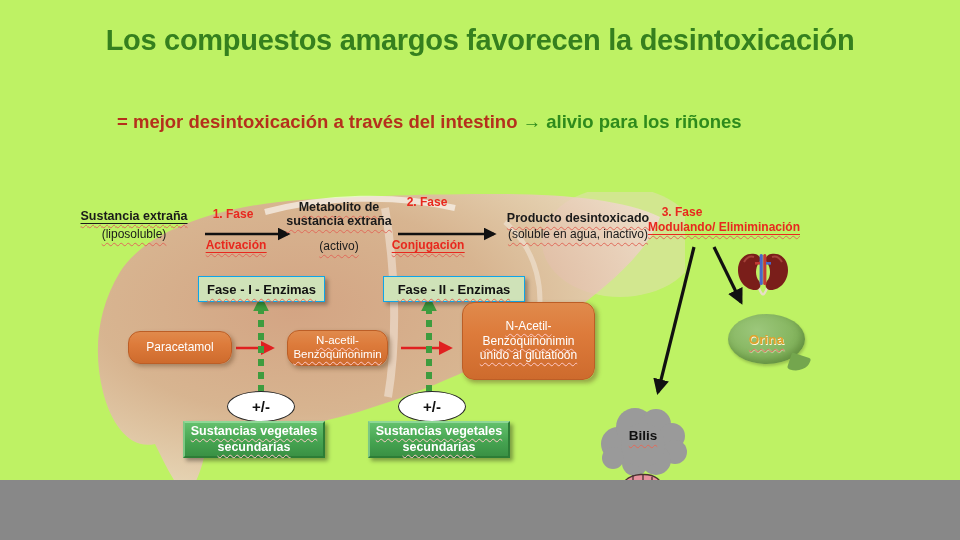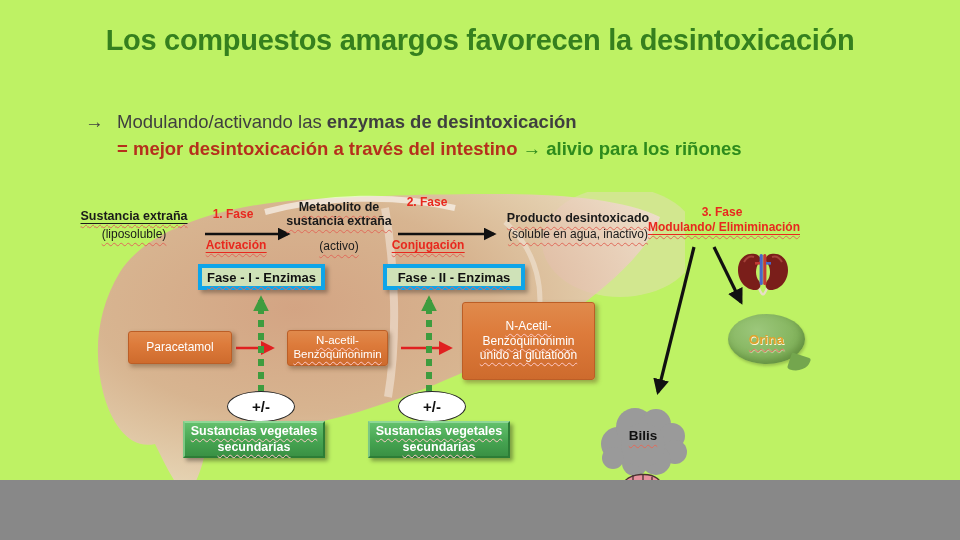--- a/index.html
+++ b/index.html
@@ -26,24 +26,24 @@
   .sq{text-decoration-line:underline;text-decoration-style:wavy;
       text-decoration-color:#E06A5A;text-decoration-thickness:1px;text-underline-offset:4px;}
   .sq-light{text-decoration-line:underline;text-decoration-style:wavy;
       text-decoration-color:#FFC9C9;text-decoration-thickness:1px;text-underline-offset:3px;}
   .u-black{border-bottom:1.8px solid #1a1a1a;}
   .u-redline{border-bottom:1.8px solid #E8281E;}
   
   .box{position:absolute;z-index:3;display:flex;align-items:center;justify-content:center;
        text-align:center;white-space:pre-line;box-sizing:border-box;}
   .box-orange{background:linear-gradient(180deg,#E08A4C 0%,#DD7B3B 40%,#CE6B2D 100%);
-       border:1px solid #BC5E26;border-radius:3px;color:#fff;font-size:11.5px;line-height:1.2;
+       border:1px solid #BC5E26;border-radius:12px;color:#fff;font-size:11.5px;line-height:1.2;
        box-shadow:2.5px 2.5px 4px rgba(90,60,30,.4);}
-  .box-fase{background:#CFE2B8;border:4px solid #0ea5e9;color:#111;font-weight:bold;
-       font-size:13px;box-shadow:2.5px 2.5px 4px rgba(0,0,0,.3);}
+  .box-fase{background:#CFE2B8;border:1px solid #0ea5e9;color:#111;font-weight:bold;
+       font-size:13px;box-shadow:2.5px 2.5px 4px rgba(0,0,0,.3);margin-top:12px;}
   .box-plant{background:linear-gradient(180deg,#63C06C 0%,#46A451 55%,#3A9144 100%);
        border-style:solid;border-width:2.5px;border-color:#8FD796 #2D7D36 #2D7D36 #7CC884;
        color:#fff;font-weight:bold;font-size:12.5px;line-height:1.25;
        box-shadow:2.5px 2.5px 4px rgba(0,0,0,.35);}
   .oval{position:absolute;z-index:3;background:#fff;border:1.7px solid #2a2a2a;border-radius:50%;
        display:flex;align-items:center;justify-content:center;font-weight:bold;font-size:15px;color:#111;}
   
   .orina{position:absolute;left:728px;top:314px;width:77px;height:50px;z-index:3;
        background:radial-gradient(ellipse at 38% 32%,#9CC77B 0%,#85B55F 55%,#74A64E 100%);
        border-radius:50%;box-shadow:inset -3px -4px 7px rgba(70,110,40,.45),1px 2px 3px rgba(0,0,0,.2);
@@ -59,23 +59,20 @@
   .icon{position:absolute;z-index:3;}
 </style>
 </head>
 <body>
 
 <div class="slide">
 
   <div class="title">Los compuestos amargos favorecen la desintoxicación</div>
 
   <div class="bullets">
-    <div>
-      <span class="ar">→</span><span>Modulando/activando las </span><b>enzymas de desintoxicación</b>
-    </div>
     <div class="bl3">
       <span class="red-em">= mejor desintoxicación a través del intestino </span><span class="green-em">→</span><span class="green-em"> alivio para los riñones</span>
     </div>
   </div>
 
   <svg class="liver" width="600" height="315" viewBox="0 0 600 315">
     <defs>
       <radialGradient id="lg" cx="35%" cy="38%" r="78%">
         <stop offset="0%" stop-color="#D8938A"></stop>
         <stop offset="45%" stop-color="#DDA79A"></stop>
@@ -124,21 +121,21 @@
   <div class="lbl lbl-b sq" style="left:339px;top:200px">Metabolito de
 sustancia extraña</div>
   <div class="lbl lbl-s sq" style="left:339px;top:240px">(activo)</div>
 
   <div class="lbl lbl-red" style="left:427px;top:196px">2. Fase</div>
   <div class="lbl lbl-red" style="left:428px;top:239px"><span class="u-redline sq">Conjugación</span></div>
 
   <div class="lbl lbl-b sq" style="left:578px;top:211px">Producto desintoxicado</div>
   <div class="lbl lbl-s sq" style="left:578px;top:228px">(soluble en agua, inactivo)</div>
 
-  <div class="lbl lbl-red" style="left:722px;top:206px">3. Fase</div>
+  <div class="lbl lbl-red" style="left:682px;top:206px">3. Fase</div>
   <div class="lbl lbl-red" style="left:724px;top:221px"><span class="u-redline sq">Modulando/ Elimiminación</span></div>
 
   <div class="box box-fase" style="left:198px;top:264px;width:127px;height:26px"><span class="sq">Fase - I - Enzimas</span></div>
   <div class="box box-fase" style="left:383px;top:264px;width:142px;height:26px"><span class="sq">Fase - II - Enzimas</span></div>
 
   <div class="box box-orange" style="left:128px;top:331px;width:104px;height:33px;font-size:12px"><span>Paracetamol</span></div>
   <div class="box box-orange" style="left:287px;top:330px;width:101px;height:36px"><span class="sq-light">N-acetil-
 Benzoquinonimin</span></div>
   <div class="box box-orange" style="left:462px;top:302px;width:133px;height:78px;font-size:12px"><span class="sq-light">N-Acetil-
 Benzoquinonimin

